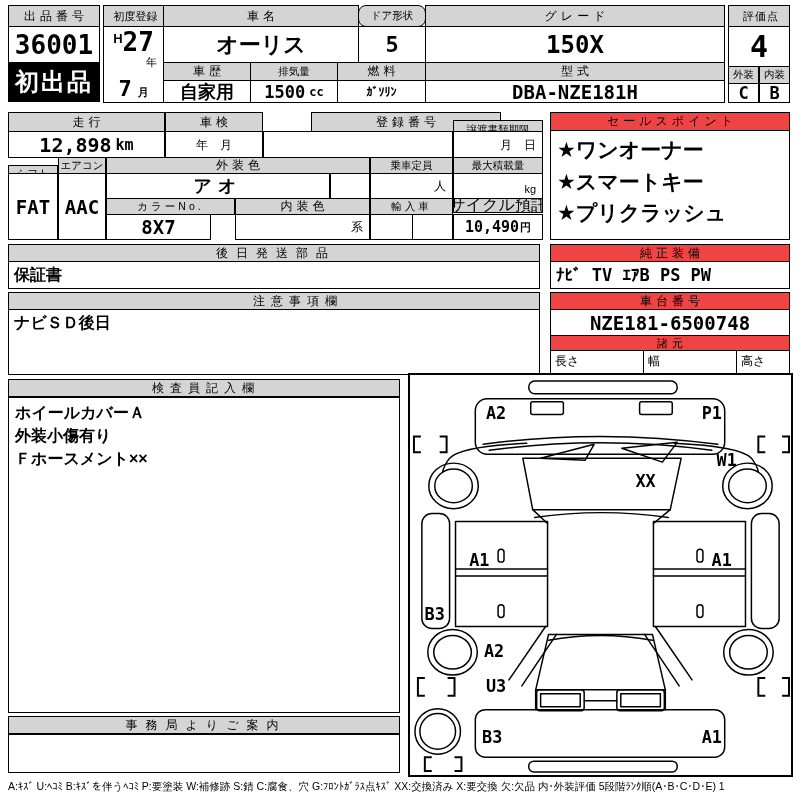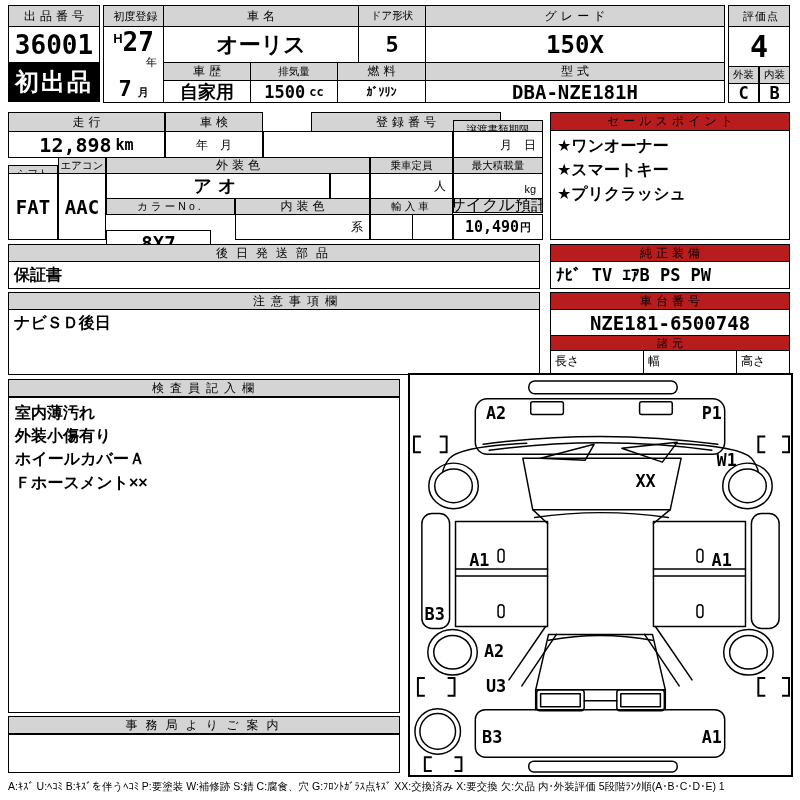--- a/index.html
+++ b/index.html
@@ -9,21 +9,21 @@
     font-family: "Liberation Sans", "DejaVu Sans", sans-serif; color: #000;
   }
   .abs { position: absolute; }
   .hdr {
     background: #d4d4d4; border: 1px solid #000;
     display: flex; align-items: center; justify-content: center;
     font-size: 12px; letter-spacing: 4px; padding-left: 4px;
     white-space: nowrap; overflow: hidden;
   }
   .whdr {
-    background: #b91c1c; border: 1px solid #000;
+    background: #ef4444; border: 1px solid #000;
     display: flex; align-items: center; justify-content: center;
     font-size: 12px; letter-spacing: 4px; padding-left: 4px;
     white-space: nowrap; overflow: hidden;
   }
   .tight { letter-spacing: 0; font-size: 10.5px; padding-left: 0; }
   .cell { border: 1px solid #000; background: #fff; }
   .val {
     border: 1px solid #000; background: #fff;
     display: flex; align-items: center; justify-content: center;
     font-weight: bold; white-space: nowrap; overflow: hidden;
@@ -31,21 +31,21 @@
   .mono { font-family: "DejaVu Sans Mono", "Liberation Mono", monospace; }
   .left   { justify-content: flex-start; padding-left: 5px; }
   .right  { justify-content: flex-end; padding-right: 6px; }
   .bottom { align-items: flex-end; padding-bottom: 3px; }
   .unit { font-size: 12px; font-weight: bold; margin-left: 4px; }
   .badge {
     background: #000; color: #fff; display: flex; align-items: center; justify-content: center;
     font-size: 24px; font-weight: bold; letter-spacing: 2px;
   }
   .lines { border: 1px solid #000; background: #fff; padding: 3px 6px;
-    font-weight: bold; font-size: 16px; line-height: 1.5; }
+    font-weight: bold; font-size: 21px; line-height: 1.5; }
   .lines div { white-space: nowrap; }
   .note-lines { font-size: 16px; line-height: 1.45; }
   .era-line { display: flex; justify-content: center; align-items: flex-start; font-weight: bold; margin-top: 2px; }
   .era { font-size: 13px; margin-top: 2px; }
   .yr { font-size: 26px; line-height: 1; }
   .yunit { text-align: right; font-size: 11px; padding-right: 6px; }
   .mline { display: flex; justify-content: center; align-items: baseline; gap: 6px; font-weight: bold; margin-top: 8px; }
   .mo { font-size: 22px; line-height: 1; }
   .munit { font-size: 11px; }
   .spec-row { border: 1px solid #000; display: flex; background: #fff; gap: 40px; }
@@ -76,21 +76,21 @@
   <div class="yunit" data-name="year-unit">年</div>
   <div class="mline">
     <span class="mo mono" data-name="registration-month">7</span>
     <span class="munit" data-name="month-unit">月</span>
   </div>
 </div>
 
 <div class="abs hdr" style="left:163px;top:5px;width:196px;height:22px;" data-name="car-name-header">車名</div>
 <div class="abs val" style="left:163px;top:26px;width:196px;height:37px;font-size:22px;" data-name="car-name">オーリス</div>
 
-<div class="abs hdr tight" style="left:358px;top:5px;width:68px;height:22px;" data-name="door-shape-header">ドア形状</div>
+<div class="abs hdr tight" style="left:358px;top:5px;width:68px;height:22px;border-radius:8px;" data-name="door-shape-header">ドア形状</div>
 <div class="abs val mono" style="left:358px;top:26px;width:68px;height:37px;font-size:22px;" data-name="door-count">5</div>
 
 <div class="abs hdr" style="left:425px;top:5px;width:300px;height:22px;" data-name="grade-header">グレード</div>
 <div class="abs val mono" style="left:425px;top:26px;width:300px;height:37px;font-size:24px;" data-name="grade-value">150X</div>
 
 <div class="abs hdr" style="left:163px;top:62px;width:88px;height:19px;" data-name="history-header">車歴</div>
 <div class="abs hdr tight" style="left:250px;top:62px;width:88px;height:19px;" data-name="displacement-header">排気量</div>
 <div class="abs hdr" style="left:337px;top:62px;width:89px;height:19px;" data-name="fuel-header">燃料</div>
 <div class="abs hdr" style="left:425px;top:62px;width:300px;height:19px;" data-name="model-code-header">型式</div>
 
@@ -133,21 +133,21 @@
 <div class="abs val" style="left:106px;top:173px;width:224px;height:26px;font-size:18px;letter-spacing:6px;" data-name="exterior-color-value">アオ</div>
 <div class="abs cell" style="left:330px;top:173px;width:40px;height:26px;" data-name="exterior-color-extra-cell"></div>
 <div class="abs val bottom right" style="left:370px;top:173px;width:83px;height:26px;font-size:12px;font-weight:normal;" data-name="capacity-value">人</div>
 <div class="abs val bottom right" style="left:453px;top:173px;width:90px;height:26px;font-size:11px;font-weight:normal;" data-name="payload-value">kg</div>
 
 <div class="abs hdr tight" style="left:106px;top:198px;width:129px;height:17px;letter-spacing:3px;" data-name="color-no-header">カラーNo.</div>
 <div class="abs hdr" style="left:235px;top:198px;width:135px;height:17px;" data-name="interior-color-header">内装色</div>
 <div class="abs hdr tight" style="left:370px;top:198px;width:83px;height:17px;letter-spacing:3px;" data-name="import-header">輸入車</div>
 <div class="abs hdr tight" style="left:453px;top:198px;width:90px;height:15px;font-size:16px;" data-name="recycle-header">リサイクル預託金</div>
 
-<div class="abs val mono" style="left:106px;top:214px;width:105px;height:26px;font-size:19px;margin-top:16px;" data-name="color-no-value">8X7</div>
+<div class="abs val mono" style="left:106px;top:214px;width:105px;height:26px;font-size:19px;" data-name="color-no-value">8X7</div>
 <div class="abs val bottom right" style="left:235px;top:214px;width:135px;height:26px;font-size:12px;font-weight:normal;" data-name="interior-color-value">系</div>
 <div class="abs split-cell" style="left:370px;top:214px;width:83px;height:26px;" data-name="import-cell">
     <div class="divider"></div>
   </div>
 <div class="abs val mono" style="left:453px;top:214px;width:90px;height:26px;font-size:15px;" data-name="recycle-value">
   <span>10,490</span>
   <span class="unit" style="font-size:11px;margin-left:1px;" data-name="recycle-unit">円</span>
 </div>
 
 <div class="abs whdr" style="left:550px;top:112px;width:240px;height:19px;" data-name="sales-points-header">セールスポイント</div>
@@ -170,23 +170,22 @@
 <div class="abs val mono" style="left:550px;top:309px;width:240px;height:27px;font-size:19px;" data-name="chassis-number">NZE181-6500748</div>
 <div class="abs whdr" style="left:550px;top:335px;width:240px;height:16px;font-size:11px;" data-name="spec-header">諸元</div>
 <div class="abs spec-row" style="left:550px;top:350px;width:240px;height:25px;" data-name="spec-row">
   <div class="spec-cell" data-name="spec-length">長さ</div>
   <div class="spec-cell" data-name="spec-width">幅</div>
   <div class="spec-cell" data-name="spec-height">高さ</div>
 </div>
 
 <div class="abs hdr" style="left:8px;top:379px;width:392px;height:18px;letter-spacing:6px;" data-name="inspector-header">検査員記入欄</div>
 <div class="abs lines note-lines" style="left:8px;top:397px;width:392px;height:316px;" data-name="inspector-notes">
-  <div data-name="inspector-note-line">室内薄汚れ</div>
+  <div data-name="inspector-note-line">ホイールカバーＡ</div>
   <div data-name="inspector-note-line">外装小傷有り</div>
-  <div data-name="inspector-note-line">ホイールカバーＡ</div>
   <div data-name="inspector-note-line">Ｆホースメント××</div>
 </div>
 
 <div class="abs hdr" style="left:8px;top:716px;width:392px;height:18px;letter-spacing:8px;" data-name="office-header">事務局よりご案内</div>
 <div class="abs cell" style="left:8px;top:734px;width:392px;height:39px;" data-name="office-content"></div>
 
 <div class="abs diagram" style="left:408px;top:373px;width:385px;height:404px;" data-name="car-diagram">
   <svg viewBox="0 0 385 404" preserveAspectRatio="none" data-name="car-diagram-svg">
     <g fill="none" stroke="#000" stroke-width="1.5" stroke-linejoin="round" stroke-linecap="round" data-name="car-outline">
       <rect x="120" y="6" width="150" height="13" rx="6" data-name="front-top-bar"></rect>

